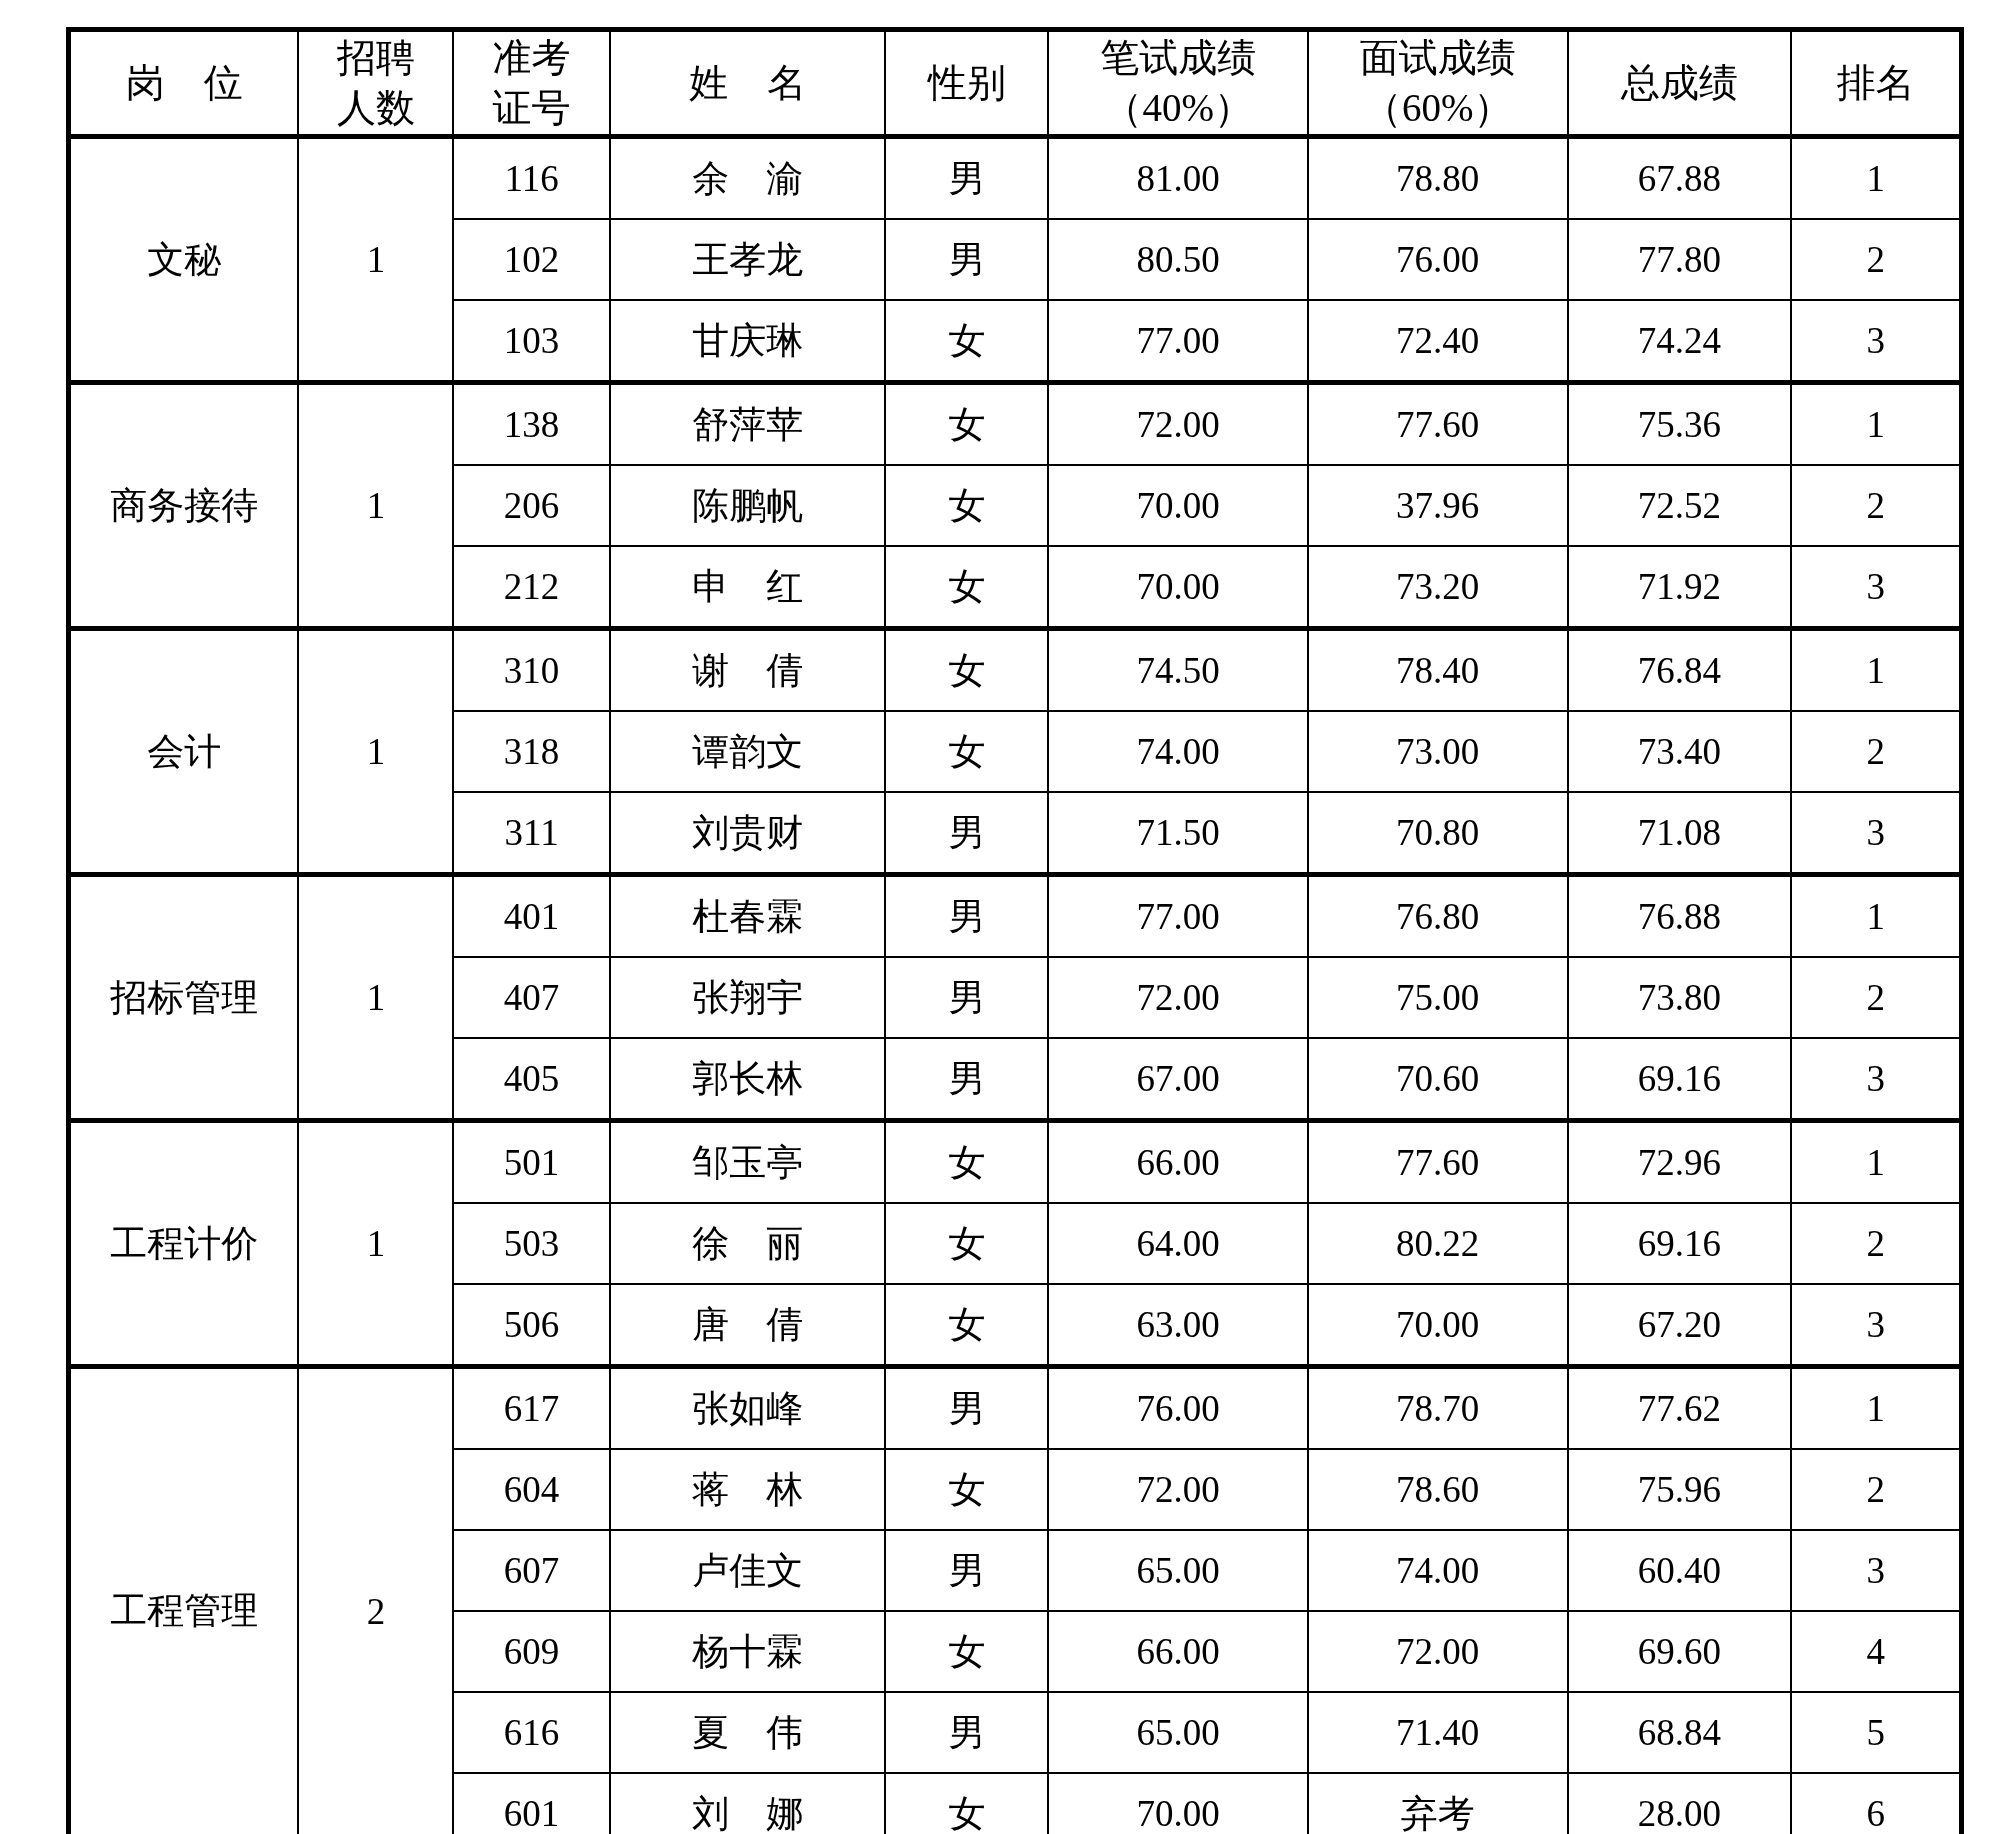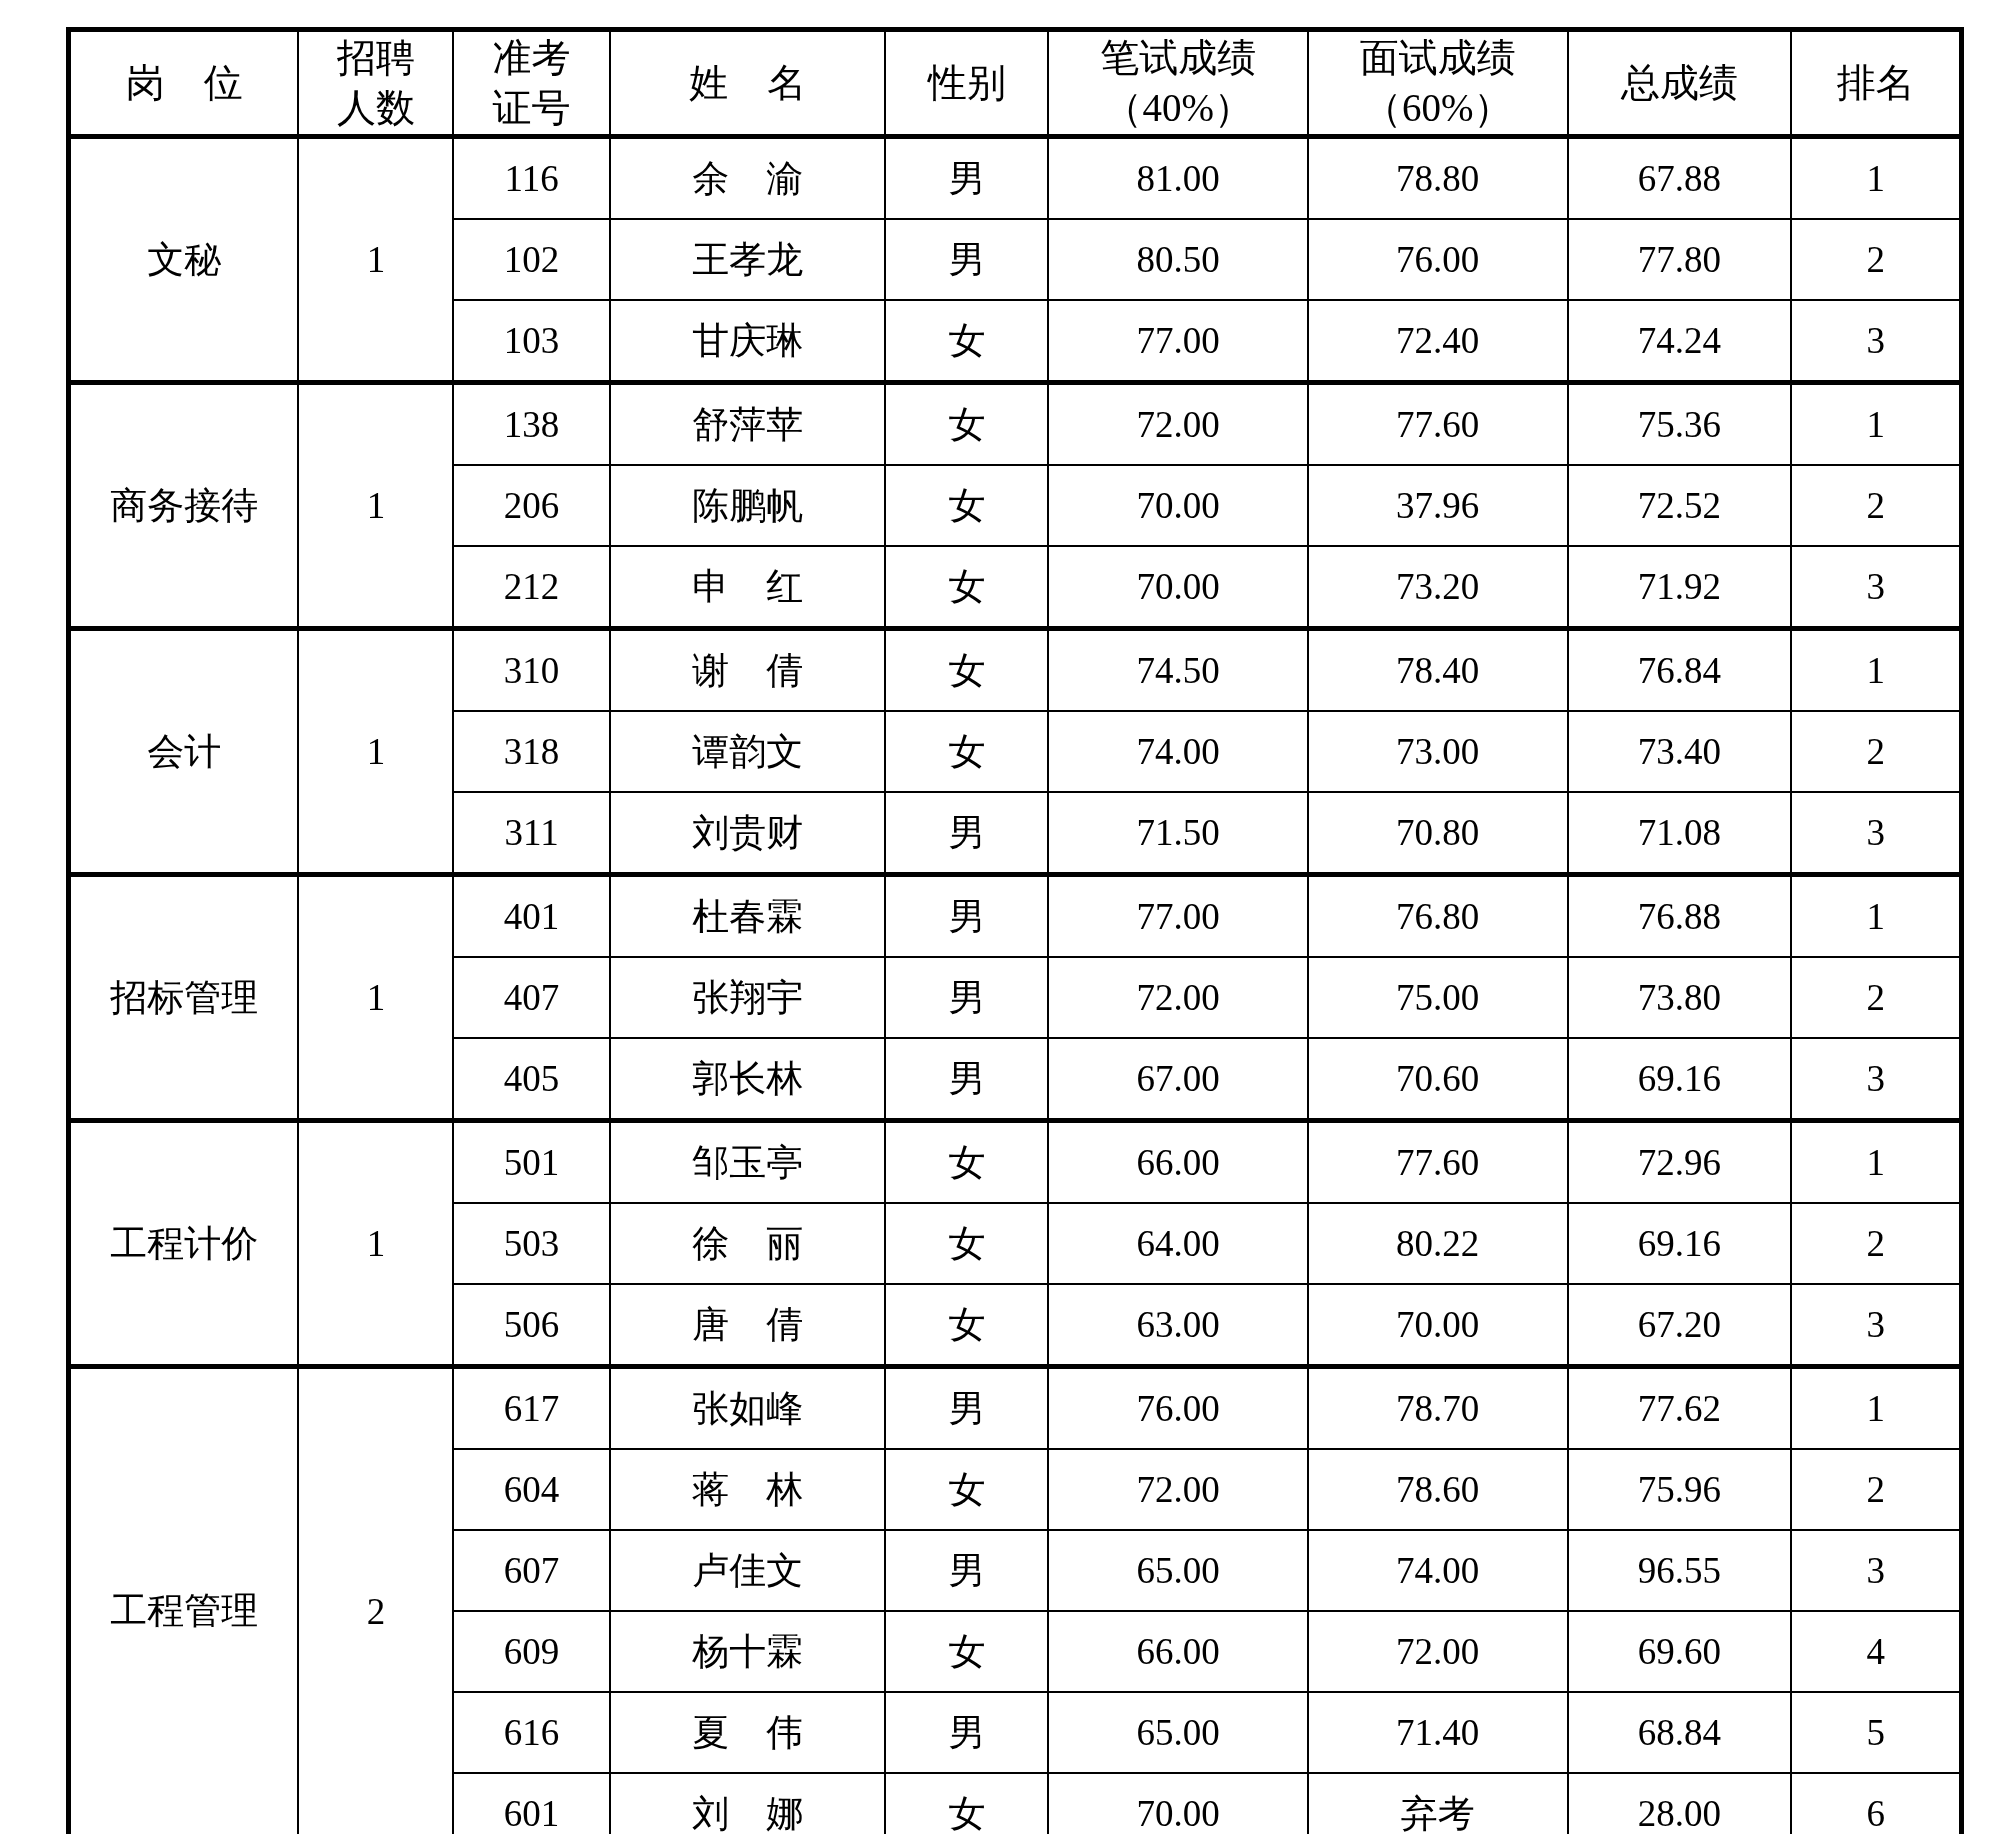--- a/index.html
+++ b/index.html
@@ -267,21 +267,21 @@
       <td>78.60</td>
       <td>75.96</td>
       <td>2</td>
     </tr>
     <tr>
       <td>607</td>
       <td>卢佳文</td>
       <td>男</td>
       <td>65.00</td>
       <td>74.00</td>
-      <td>96.55</td>
+      <td>60.40</td>
       <td>3</td>
     </tr>
     <tr>
       <td>609</td>
       <td>杨十霖</td>
       <td>女</td>
       <td>66.00</td>
       <td>72.00</td>
       <td>69.60</td>
       <td>4</td>

